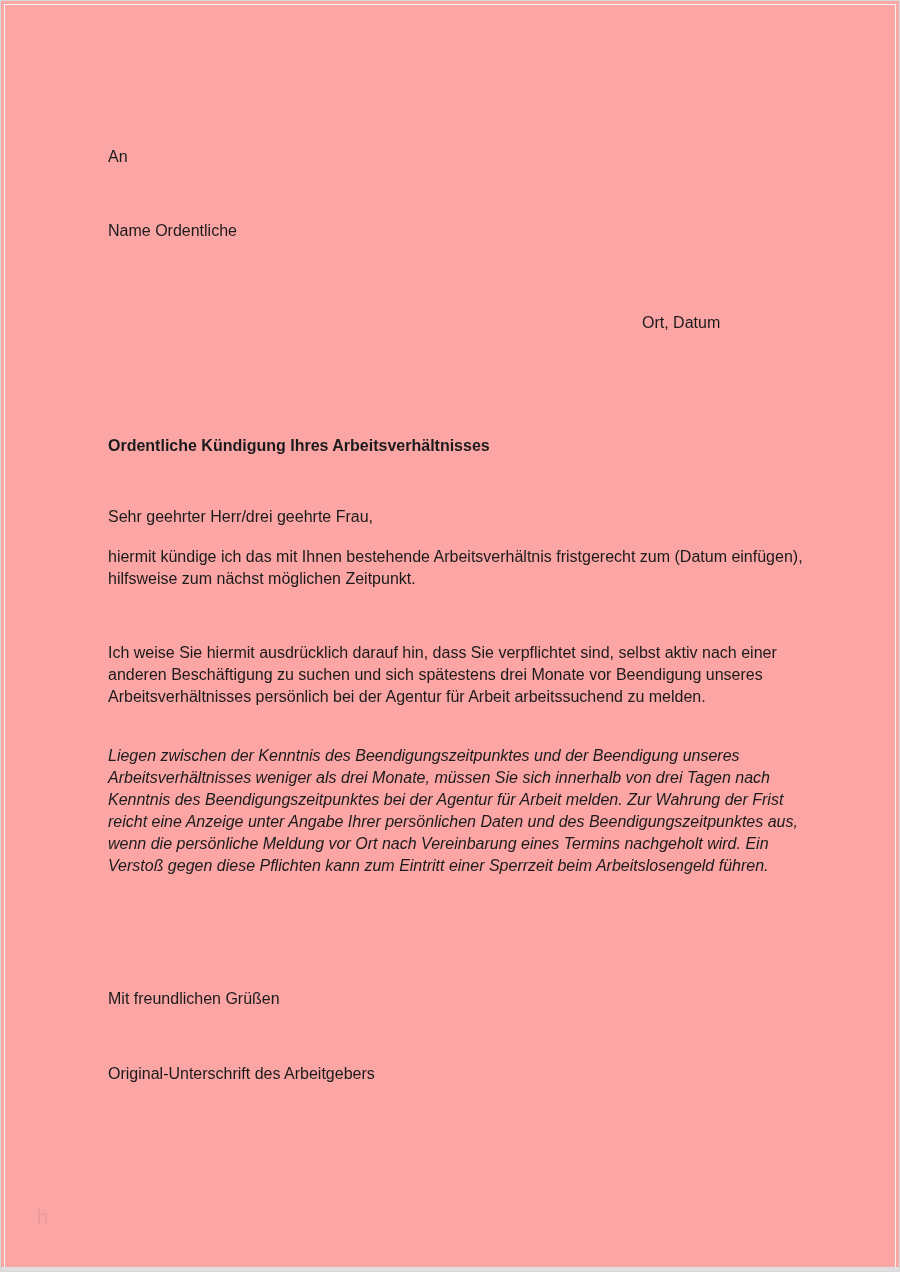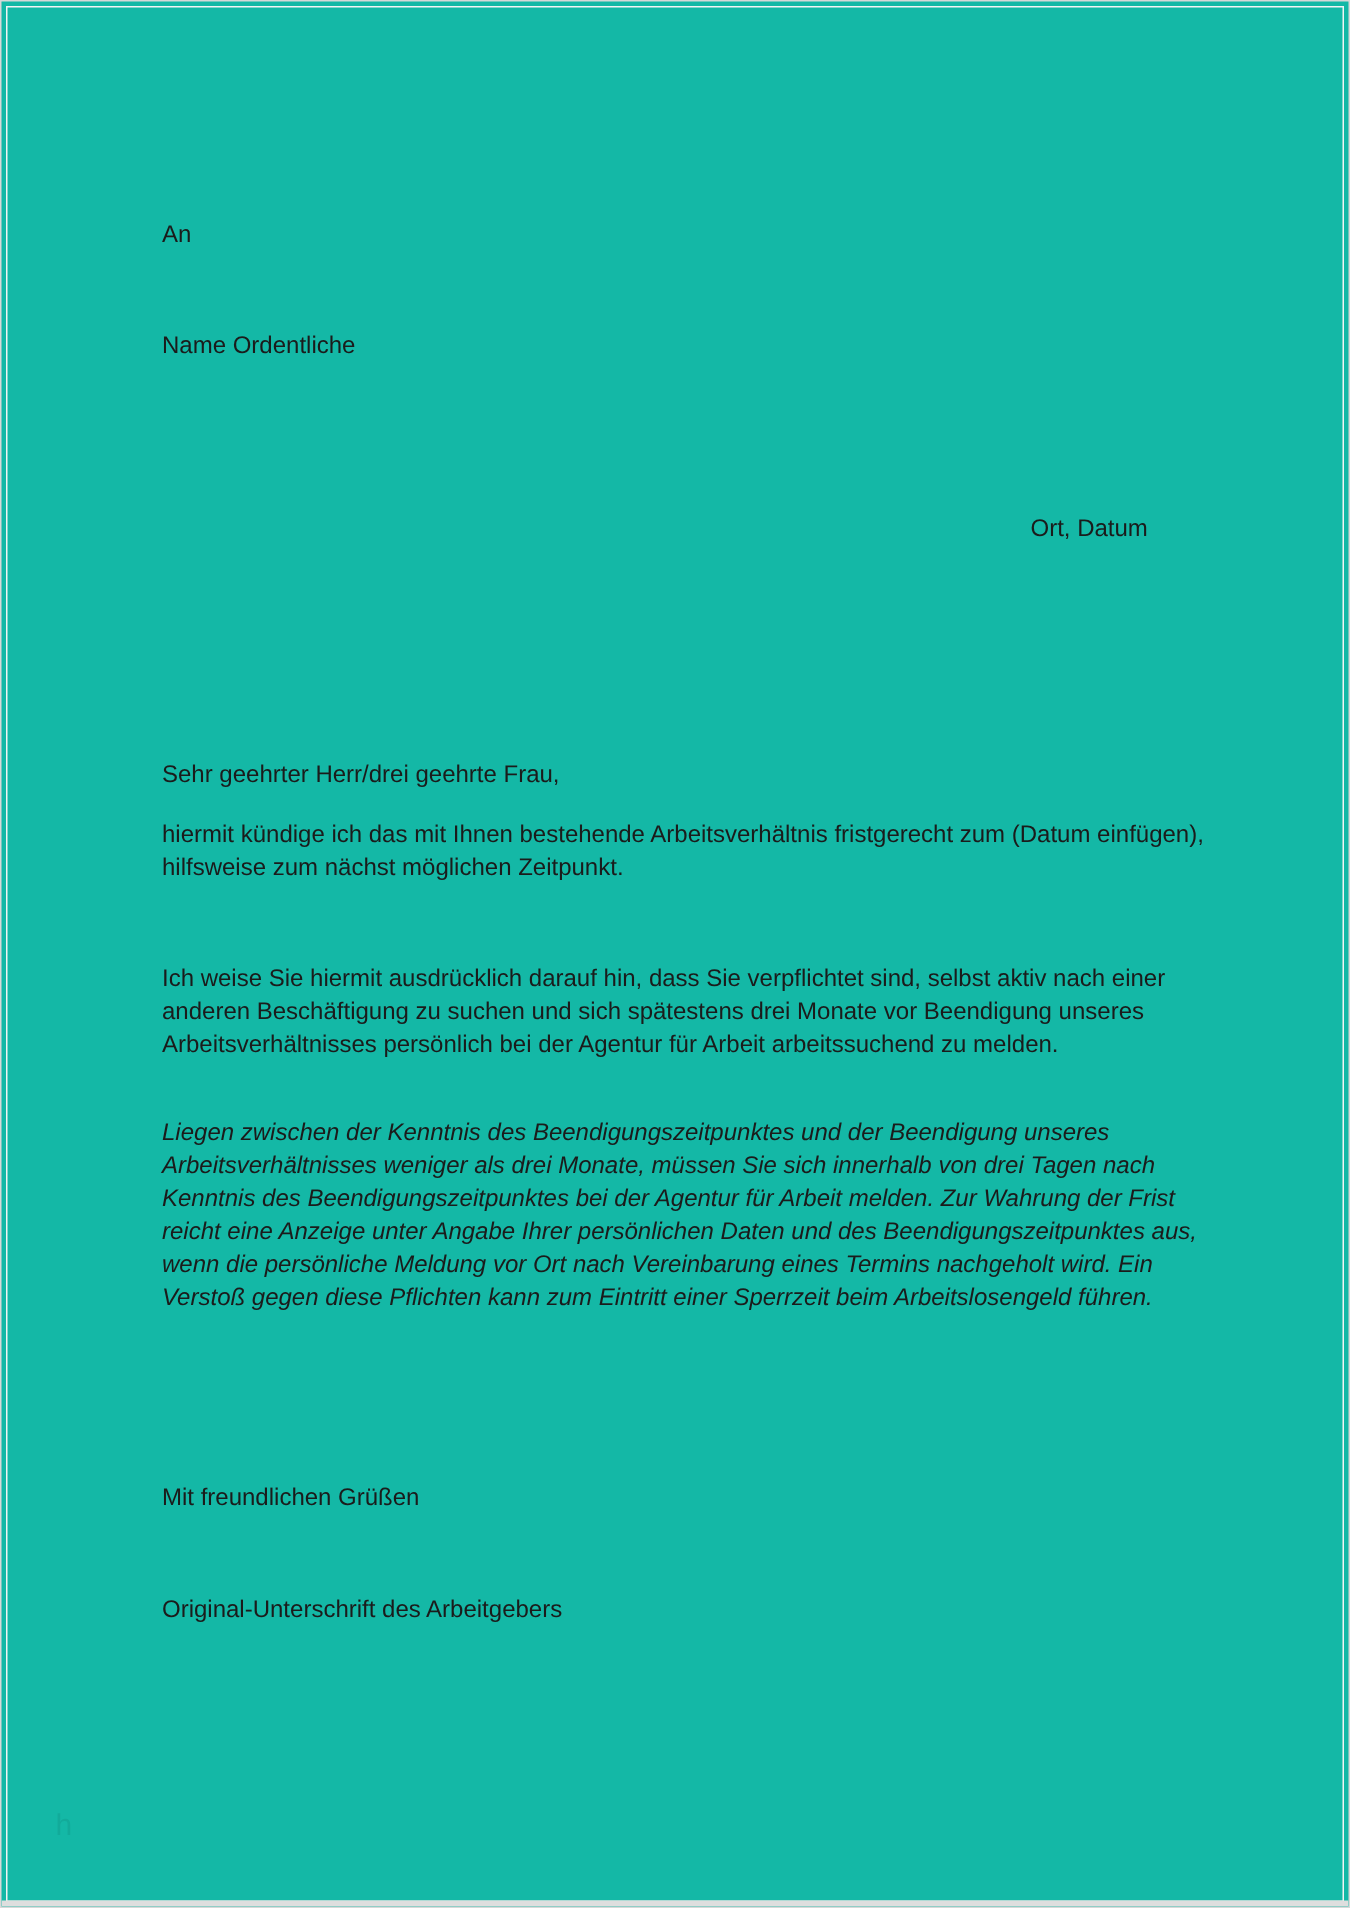--- a/index.html
+++ b/index.html
@@ -5,21 +5,21 @@
   html, body {
     margin: 0;
     padding: 0;
     background: #e2e2e2;
     font-family: "Liberation Sans", "DejaVu Sans", sans-serif;
   }
   .page {
     position: relative;
     width: 900px;
     height: 1272px;
-    background: #14b8a6;
+    background: #fca5a5;
     color: #1b1b1b;
     overflow: hidden;
     box-sizing: border-box;
     border: 1px solid #d8d8d8;
   }
   
   .page::before {
     content: "";
     position: absolute;
     inset: 3px;
@@ -39,23 +39,22 @@
     font-size: 16px;
     line-height: 22px;
     white-space: pre-line;
   }
   .recipient {
     top: 100px;
     left: 107px;
     line-height: 37px;
   }
   .date-line {
-    top: 341px;
+    top: 311px;
     left: 641px;
-    margin-left: 45px;
   }
   .subject {
     top: 434px;
     left: 107px;
     font-weight: bold;
   }
   .salutation {
     top: 505px;
     left: 107px;
   }
@@ -86,20 +85,21 @@
 
 <div class="page">
 
   <div class="block recipient">
     <div>An</div>
     <div>Name Ordentliche</div>
   </div>
 
   <div class="block date-line">Ort, Datum</div>
 
+  <div class="block subject">Ordentliche Kündigung Ihres Arbeitsverhältnisses</div>
 
   <div class="block salutation">Sehr geehrter Herr/drei geehrte Frau,</div>
 
   <div class="block para para-0">hiermit kündige ich das mit Ihnen bestehende Arbeitsverhältnis fristgerecht zum (Datum einfügen), hilfsweise zum nächst möglichen Zeitpunkt.</div>
 
   <div class="block para para-1">Ich weise Sie hiermit ausdrücklich darauf hin, dass Sie verpflichtet sind, selbst aktiv nach einer anderen Beschäftigung zu suchen und sich spätestens drei Monate vor Beendigung unseres Arbeitsverhältnisses persönlich bei der Agentur für Arbeit arbeitssuchend zu melden.</div>
 
   <div class="block para para-2">Liegen zwischen der Kenntnis des Beendigungszeitpunktes und der Beendigung unseres Arbeitsverhältnisses weniger als drei Monate, müssen Sie sich innerhalb von drei Tagen nach Kenntnis des Beendigungszeitpunktes bei der Agentur für Arbeit melden. Zur Wahrung der Frist reicht eine Anzeige unter Angabe Ihrer persönlichen Daten und des Beendigungszeitpunktes aus, wenn die persönliche Meldung vor Ort nach Vereinbarung eines Termins nachgeholt wird. Ein Verstoß gegen diese Pflichten kann zum Eintritt einer Sperrzeit beim Arbeitslosengeld führen.</div>
 
   <div class="block closing">Mit freundlichen Grüßen</div>

